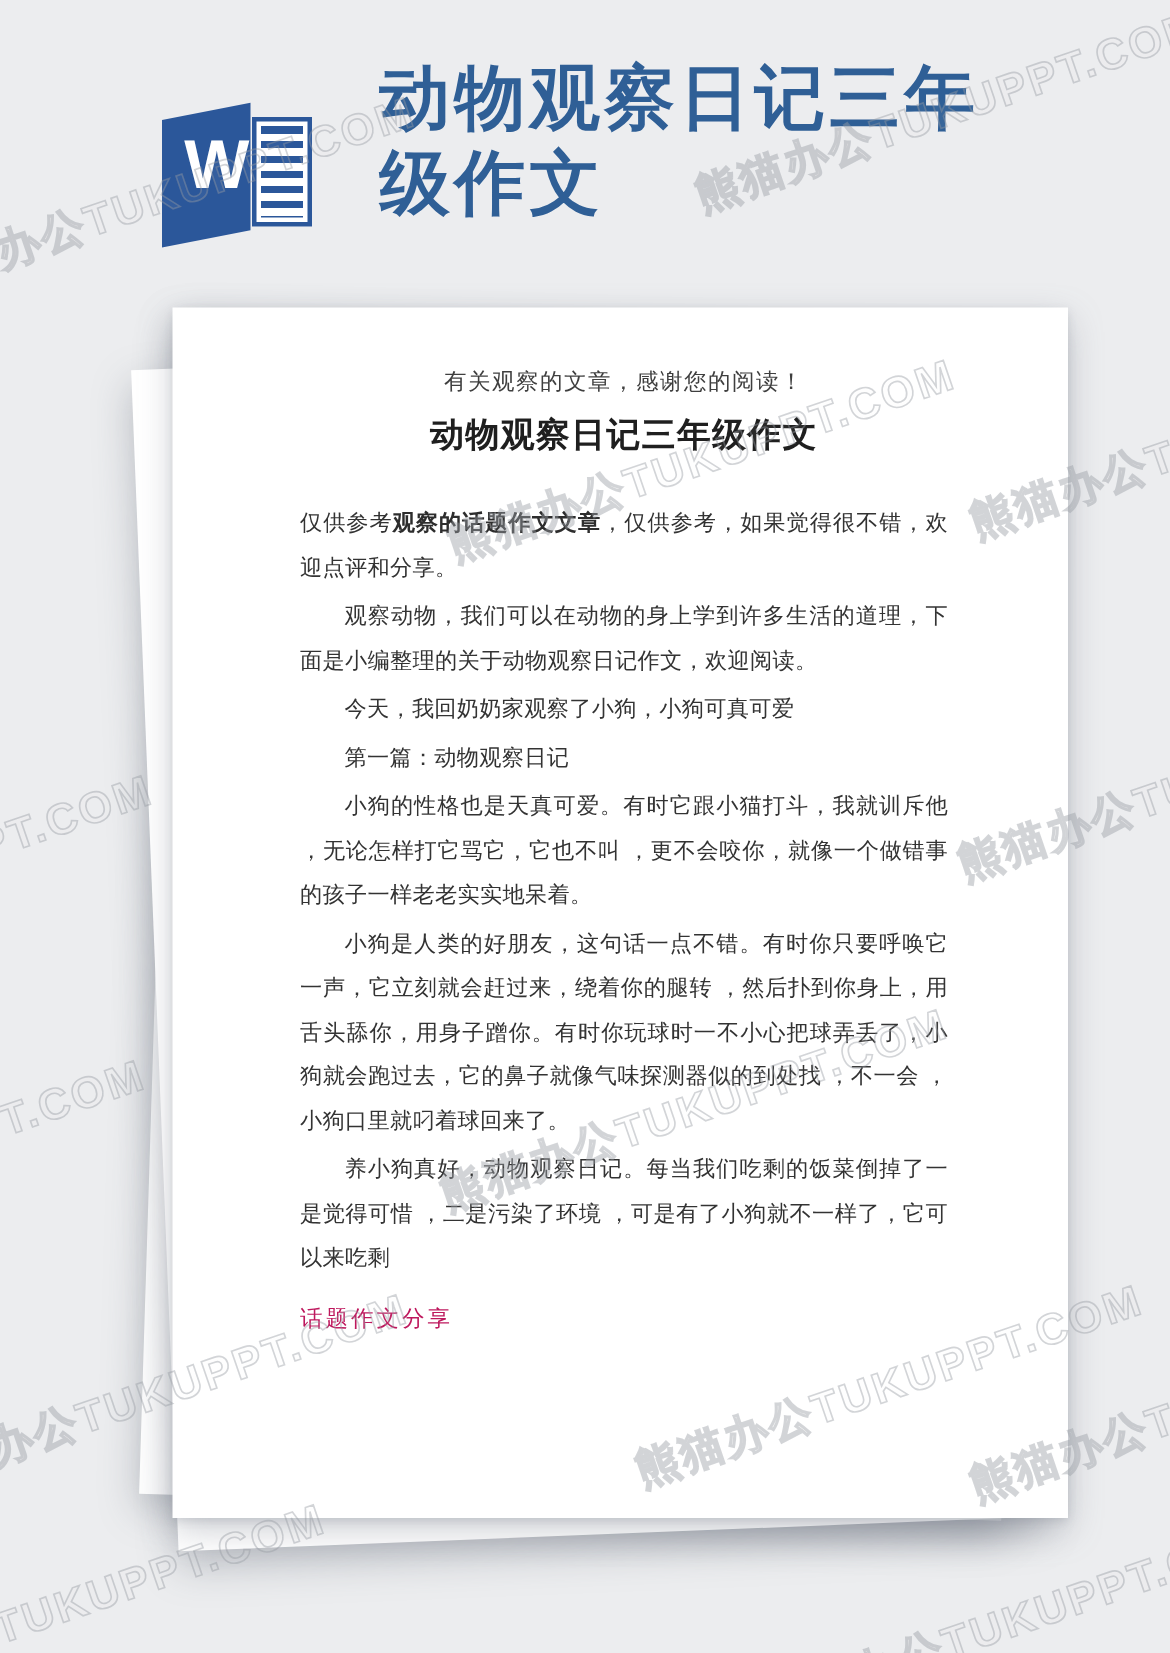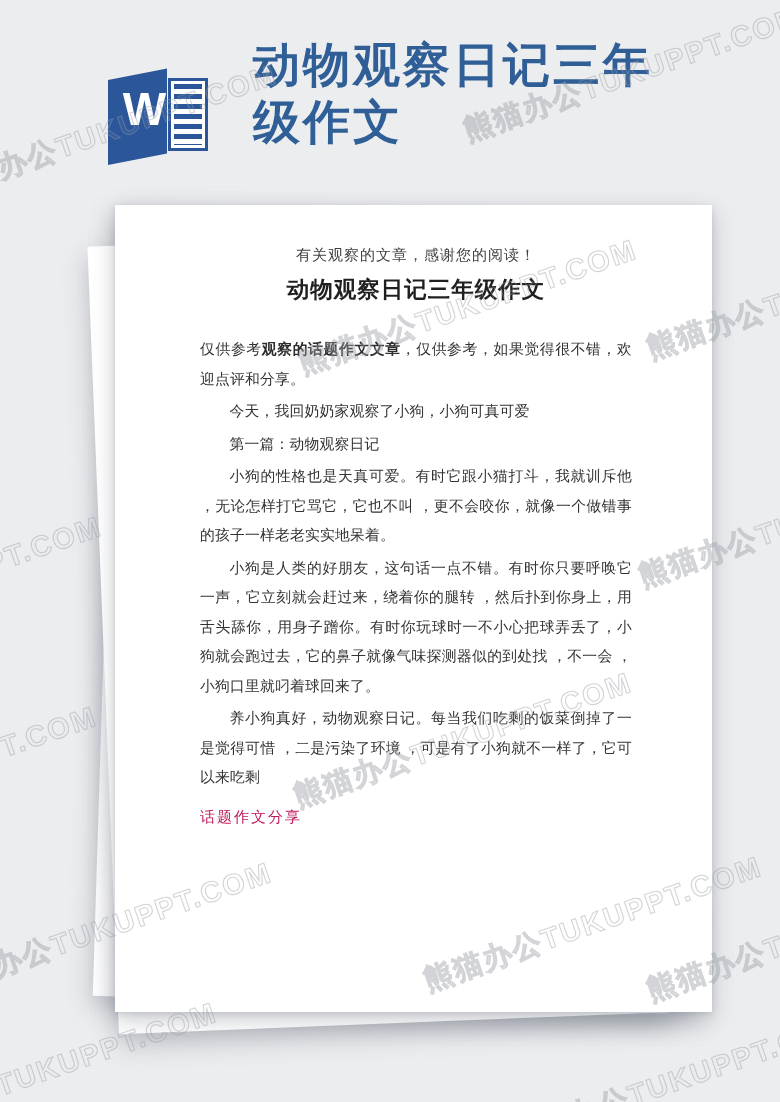--- a/index.html
+++ b/index.html
@@ -101,20 +101,21 @@
 </div>
 
 <div class="sheet sheet-a"></div>
 <div class="sheet sheet-b"></div>
 
 <div class="doc-page">
   <p class="doc-note">有关观察的文章，感谢您的阅读！</p>
   <h2 class="doc-title">动物观察日记三年级作文</h2>
   <div class="doc-body">
     <p><span>仅供参考</span><span class="b">观察的话题作文文章</span><span>，仅供参考，如果觉得很不错，欢迎点评和分享。</span></p>
+    <p class="ind">观察动物，我们可以在动物的身上学到许多生活的道理，下面是小编整理的关于动物观察日记作文，欢迎阅读。</p>
     <p class="ind">今天，我回奶奶家观察了小狗，小狗可真可爱</p>
     <p class="ind">第一篇：动物观察日记</p>
     <p class="ind">小狗的性格也是天真可爱。有时它跟小猫打斗，我就训斥他 ，无论怎样打它骂它，它也不叫 ，更不会咬你，就像一个做错事的孩子一样老老实实地呆着。</p>
     <p class="ind">小狗是人类的好朋友，这句话一点不错。有时你只要呼唤它一声，它立刻就会赶过来，绕着你的腿转 ，然后扑到你身上，用舌头舔你，用身子蹭你。有时你玩球时一不小心把球弄丢了，小狗就会跑过去，它的鼻子就像气味探测器似的到处找 ，不一会 ，小狗口里就叼着球回来了。</p>
     <p class="ind">养小狗真好，动物观察日记。每当我们吃剩的饭菜倒掉了一是觉得可惜 ，二是污染了环境 ，可是有了小狗就不一样了，它可以来吃剩</p>
   </div>
   <div class="doc-footer">话题作文分享</div>
 </div>
 
 <div class="wm-layer">

